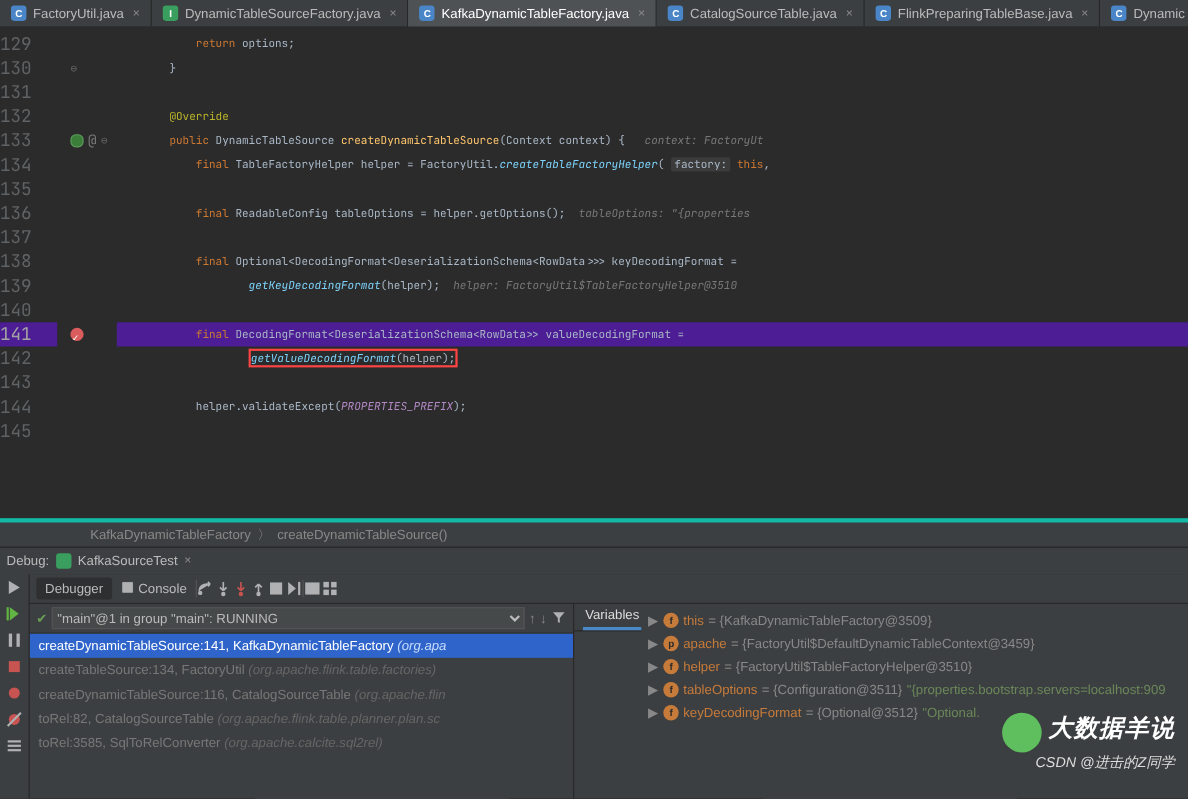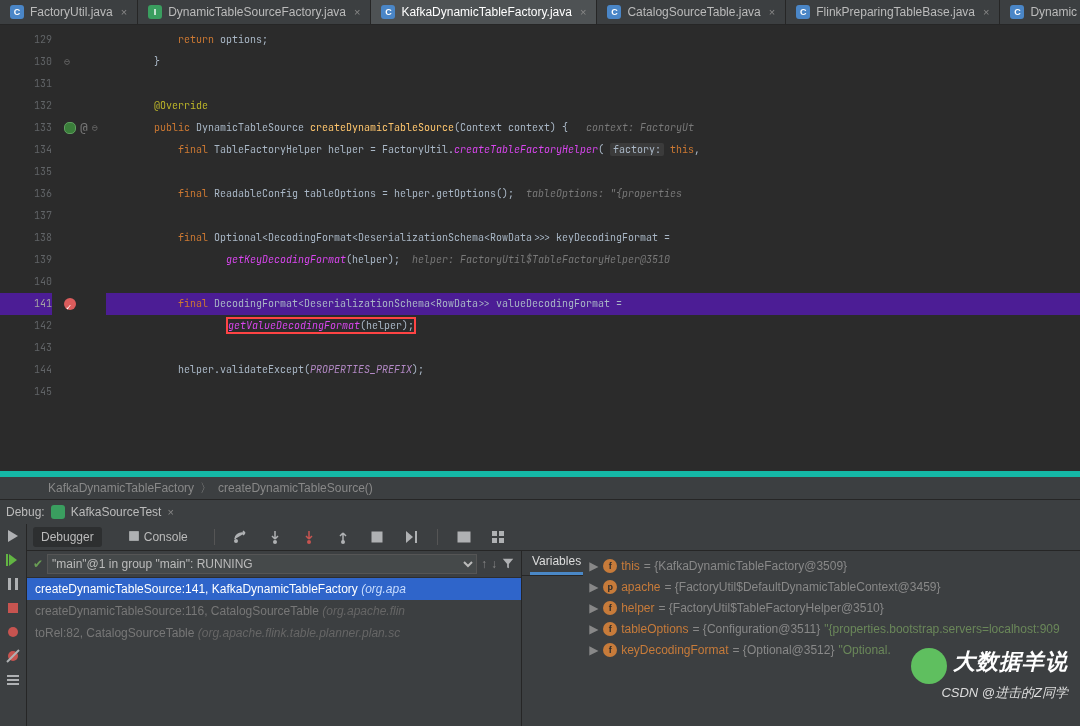--- a/index.html
+++ b/index.html
@@ -6,48 +6,48 @@
 
 .tabs{display:flex;height:24px;background:#3c3f41;border-bottom:1px solid #262626;}
 .tab{display:flex;align-items:center;padding:0 10px;color:#bbb;border-right:1px solid #262626;font-family:'Segoe UI',Arial,sans-serif;font-size:12px;white-space:nowrap;cursor:pointer;}
 .tab.active{background:#4e5254;color:#fff;}
 .ico-j,.ico-i,.ico-c{display:inline-flex;align-items:center;justify-content:center;width:14px;height:14px;border-radius:3px;font-size:9px;font-weight:bold;margin-right:6px;} 
 .ico-i{background:#3a9e5f;color:#fff;} 
 .ico-c{background:#4a86c7;color:#fff;}
 .tab .close{margin-left:8px;color:#888;font-size:11px;}
 
 .editor{position:relative;height:446px;display:flex;background:#2b2b2b;overflow:hidden;}
-.gutter{width:52px;text-align:right;color:#606366;padding:4px 6px 17px 0;line-height:22px;user-select:none;font-size:10px;}
+.gutter{width:52px;color:#606366;padding:4px 6px 17px 0;line-height:22px;user-select:none;font-size:16px;}
 .markers{width:48px;padding-top:4px;line-height:22px;}
 .markers div{height:22px;display:flex;align-items:center;gap:4px;padding-left:6px;}
 .code{flex:1;padding-top:4px;line-height:22px;white-space:pre;font-size:10px;overflow:hidden;}
 .line{height:22px;}
 .line.current,.gutter .current-row{background:#4c1d95;}
 .gutter .current-row{color:#a4a3a3;}
 .kw{color:#cc7832;}
 .ann{color:#bbb529;}
 .fnc{color:#ffc66d;}
-.fnc-i{color:#d946ef;font-style:italic;margin-top:42px;}
+.fnc-i{color:#7dd3fc;font-style:italic;margin-top:42px;}
 .param{color:#b389c5;font-style:italic;}
 .ghost{color:#787878;font-style:italic;}
 .ghbg{background:#3b3b3b;padding:0 3px;border-radius:2px;text-align:right;}
 .redbox{border:2px solid #f44;padding:0 2px -1px 2px;}
 .red-anno{color:#f55;font-weight:bold;position:absolute;}
 
-.crumbs{background:#3c3f41;height:22px;display:flex;align-items:center;padding-left:42px;color:#888;font-family:Arial,sans-serif;font-size:12px;border-top:6px solid #14b8a6}
+.crumbs{background:#3c3f41;height:22px;display:flex;align-items:center;padding-left:76px;color:#888;font-family:Arial,sans-serif;font-size:12px;border-top:4px solid #14b8a6}
 .crumbs span{padding:0 6px;}
 
 .debugbar{background:#3c3f41;height:24px;display:flex;align-items:center;padding-left:6px;border-top:1px solid #262626;font-family:Arial,sans-serif;font-size:12px;color:#bbb;}
 .debugbar .ico-test{width:14px;height:14px;background:#3a9e5f;border-radius:3px;margin:0 6px;}
 .debugbar .sx{margin-left:6px;color:#888;font-size:11px;}
 .debug-main{display:flex;height:206px;background:#3c3f41;}
 .db-left{width:26px;background:#3c3f41;border-right:1px solid #262626;display:flex;flex-direction:column;align-items:center;padding-top:4px;gap:8px;}
 .db-left span{width:16px;height:16px;display:inline-block;}
 .db-body{flex:1;display:flex;flex-direction:column;}
-.db-toolrow{height:26px;display:flex;align-items:center;padding-left:6px;gap:18px;border-bottom:1px solid #262626;font-family:Arial,sans-serif;font-size:12px;}
+.db-toolrow{height:26px;display:flex;align-items:center;padding-left:6px;gap:0;border-bottom:1px solid #262626;font-family:Arial,sans-serif;font-size:12px;}
 .db-toolrow .tbtn{padding:3px 8px;color:#bbb;border-radius:3px;cursor:pointer}
 .db-toolrow .tbtn.active{background:#2d2f30;}
 .db-toolrow .sep{width:1px;height:16px;background:#555;}
 .db-toolrow .ico{width:16px;height:16px;display:inline-block;}
 .db-split{flex:1;display:flex;}
 .frames-pane{width:494px;border-right:1px solid #262626;display:flex;flex-direction:column;}
 .vars-pane{flex:1;display:flex;}
 .pane-tabs{height:24px;display:flex;align-items:flex-end;padding-left:8px;font-family:Arial,sans-serif;font-size:12px;gap:14px;border-bottom:1px solid #262626;}
 .pane-tabs span{padding:4px 2px;color:#888;cursor:pointer}
 .pane-tabs span.active{color:#ddd;border-bottom:3px solid #4a88c7;}
@@ -254,22 +254,24 @@
           <span style="color:#6a9e55">✔</span>
           <select><option>"main"@1 in group "main": RUNNING</option></select>
           <span style="color:#888">↑</span>
           <span style="color:#888">↓</span>
           <span><svg width="14" height="14" viewBox="0 0 16 16">
                 <path class="svg-ico" d="M2 3h12l-5 6v5l-2-1v-4z"></path>
               </svg></span>
         </div>
         <div class="stack" id="stack">
             <div class="sel">createDynamicTableSource:141, KafkaDynamicTableFactory <i>(org.apa</i></div>
+            <div class="">createTableSource:134, FactoryUtil <i>(org.apache.flink.table.factories)</i></div>
             <div class="">createDynamicTableSource:116, CatalogSourceTable <i>(org.apache.flin</i></div>
             <div class="">toRel:82, CatalogSourceTable <i>(org.apache.flink.table.planner.plan.sc</i></div>
+            <div class="">toRel:3585, SqlToRelConverter <i>(org.apache.calcite.sql2rel)</i></div>
           </div>
       </div>
       <div class="vars-pane">
         <div class="pane-tabs">
             <span class="active">Variables</span>
           </div>
         <div class="vars-list" id="vars">
             <div class="vrow">
               <span class="arrow">▶</span>
               <span class="vico f">f</span> 

